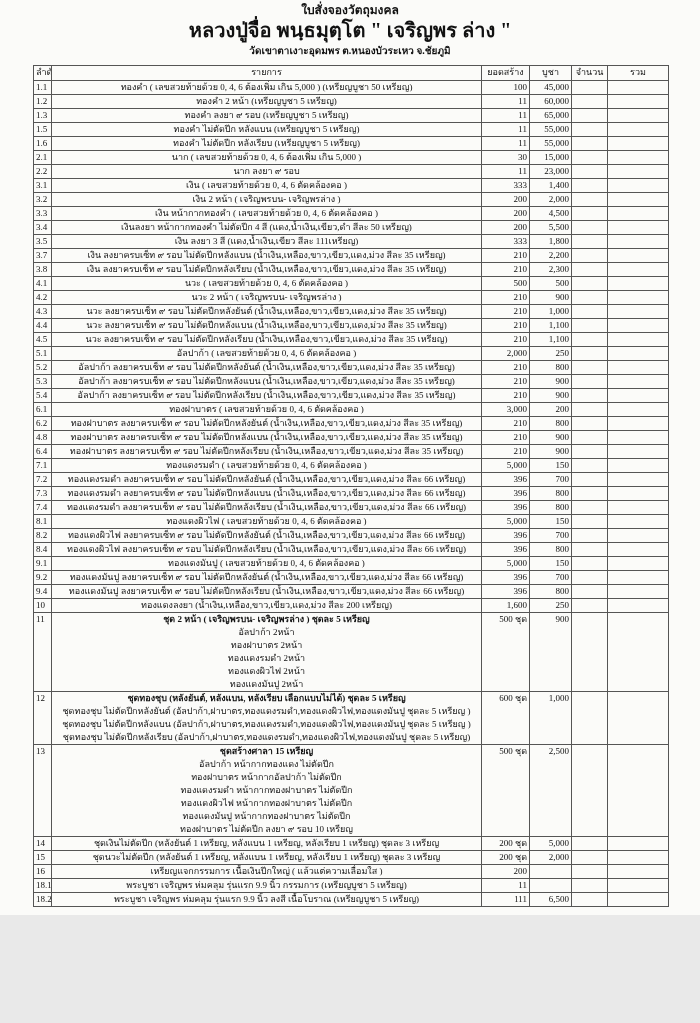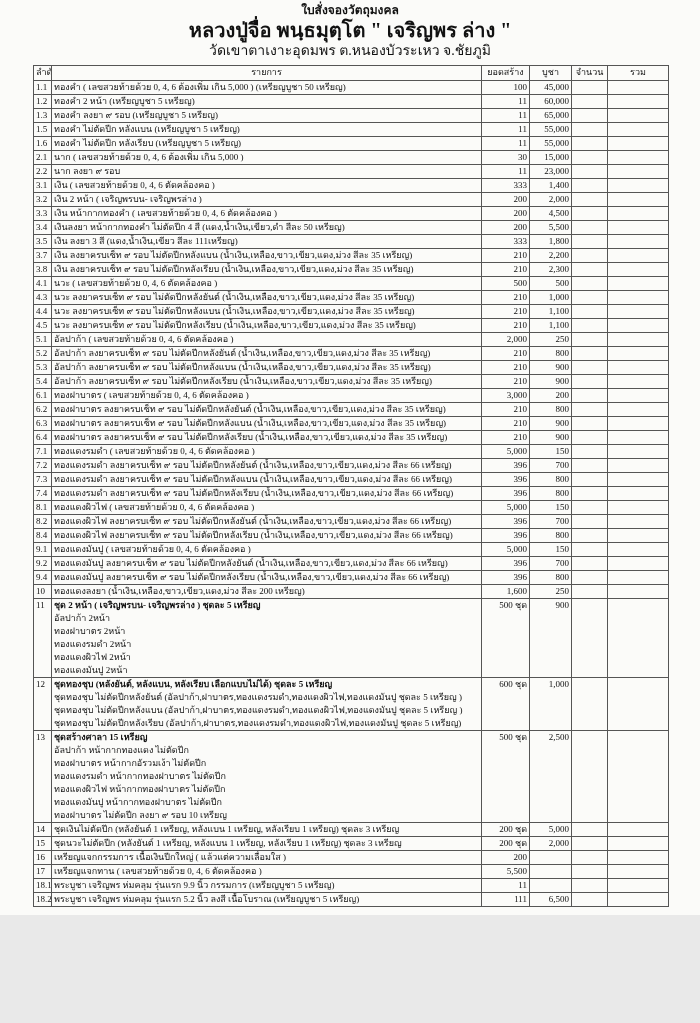--- a/index.html
+++ b/index.html
@@ -7,21 +7,21 @@
     position:relative;
     width:700px;height:915px;
     background:#fbfbf9;
     font-family:"Liberation Serif","DejaVu Serif",serif;
     color:#111;
     overflow:hidden;
   }
   .hdr{ text-align:center; padding-top:3px; }
   .hdr .line1{ font-size:12px; font-weight:bold; line-height:14px; }
   .hdr .line2{ font-size:20px; font-weight:bold; line-height:26px; }
-  .hdr .line3{ font-size:14px; line-height:16px; }
+  .hdr .line3{ font-size:10px; line-height:16px;font-weight:bold; }
   table.order{
     border-collapse:collapse;
     table-layout:fixed;
     margin:6px auto 0 33px;
     width:635px;
     font-size:9px;
   }
   table.order th, table.order td{
     border:1px solid #555;
     padding:0 2px;
@@ -29,21 +29,21 @@
     vertical-align:top;
     overflow:hidden;
     white-space:nowrap;
   }
   table.order th{
     font-weight:normal;
     text-align:center;
     height:14px;
   }
   td.c-no{ text-align:left; padding-right:1px; }
-  td.c-desc{ text-align:left;font-family:Liberation Serif, serif; }
+  td.c-desc{ text-align:center;font-family:Liberation Serif, serif; }
   td.c-qty, td.c-price{ text-align:right; padding-right:5px; }
   .b{ font-weight:bold; }
   .foot{
     display:flex; justify-content:space-between; align-items:flex-end;
     margin:6px 18px 0 18px; font-size:9.5px; font-weight:bold;
   }
   .foot .total{ display:flex; align-items:flex-end; min-width:150px; font-weight:normal;margin-top:24px;}
   .dots{ flex:1 1 auto; border-bottom:1.2px dotted #444; height:0.8em; margin:0 2px; min-width:30px;}
   .signrow{
     display:flex; align-items:flex-end;
@@ -226,20 +226,30 @@
           <td class="c-no">4.1</td>
           <td class="c-desc">
             <div>นวะ ( เลขสวยท้ายด้วย 0, 4, 6 ตัดคล้องคอ )</div>
           </td>
           <td class="c-qty">500</td>
           <td class="c-price">500</td>
           <td class="c-amount">&nbsp;</td>
           <td class="c-total">&nbsp;</td>
         </tr>
         <tr>
+          <td class="c-no">4.2</td>
+          <td class="c-desc">
+            <div>นวะ 2 หน้า  ( เจริญพรบน- เจริญพรล่าง )</div>
+          </td>
+          <td class="c-qty">210</td>
+          <td class="c-price">900</td>
+          <td class="c-amount">&nbsp;</td>
+          <td class="c-total">&nbsp;</td>
+        </tr>
+        <tr>
           <td class="c-no">4.3</td>
           <td class="c-desc">
             <div>นวะ ลงยาครบเซ็ท ๙ รอบ ไม่ตัดปีกหลังยันต์ (น้ำเงิน,เหลือง,ขาว,เขียว,แดง,ม่วง สีละ 35 เหรียญ)</div>
           </td>
           <td class="c-qty">210</td>
           <td class="c-price">1,000</td>
           <td class="c-amount">&nbsp;</td>
           <td class="c-total">&nbsp;</td>
         </tr>
         <tr>
@@ -316,21 +326,21 @@
           <td class="c-no">6.2</td>
           <td class="c-desc">
             <div>ทองฝาบาตร ลงยาครบเซ็ท ๙ รอบ ไม่ตัดปีกหลังยันต์ (น้ำเงิน,เหลือง,ขาว,เขียว,แดง,ม่วง สีละ 35 เหรียญ)</div>
           </td>
           <td class="c-qty">210</td>
           <td class="c-price">800</td>
           <td class="c-amount">&nbsp;</td>
           <td class="c-total">&nbsp;</td>
         </tr>
         <tr>
-          <td class="c-no">6.3</td>
+          <td class="c-no">4.8</td>
           <td class="c-desc">
             <div>ทองฝาบาตร ลงยาครบเซ็ท ๙ รอบ ไม่ตัดปีกหลังแบน (น้ำเงิน,เหลือง,ขาว,เขียว,แดง,ม่วง สีละ 35 เหรียญ)</div>
           </td>
           <td class="c-qty">210</td>
           <td class="c-price">900</td>
           <td class="c-amount">&nbsp;</td>
           <td class="c-total">&nbsp;</td>
         </tr>
         <tr>
           <td class="c-no">6.4</td>
@@ -478,21 +488,21 @@
           <td class="c-qty">600 ชุด</td>
           <td class="c-price">1,000</td>
           <td class="c-amount">&nbsp;</td>
           <td class="c-total">&nbsp;</td>
         </tr>
         <tr>
           <td class="c-no">13</td>
           <td class="c-desc">
             <div class="b">ชุดสร้างศาลา 15 เหรียญ</div>
             <div>อัลปาก้า หน้ากากทองแดง ไม่ตัดปีก</div>
-            <div>ทองฝาบาตร หน้ากากอัรวมเง้า ไม่ตัดปีก</div>
+            <div>ทองฝาบาตร หน้ากากอัลปาก้า ไม่ตัดปีก</div>
             <div>ทองแดงรมดำ หน้ากากทองฝาบาตร ไม่ตัดปีก</div>
             <div>ทองแดงผิวไฟ หน้ากากทองฝาบาตร ไม่ตัดปีก</div>
             <div>ทองแดงมันปู หน้ากากทองฝาบาตร ไม่ตัดปีก</div>
             <div>ทองฝาบาตร ไม่ตัดปีก ลงยา ๙ รอบ  10 เหรียญ</div>
           </td>
           <td class="c-qty">500 ชุด</td>
           <td class="c-price">2,500</td>
           <td class="c-amount">&nbsp;</td>
           <td class="c-total">&nbsp;</td>
         </tr>
@@ -520,43 +530,33 @@
           <td class="c-no">16</td>
           <td class="c-desc">
             <div>เหรียญแจกกรรมการ เนื้อเงินปีกใหญ่  ( แล้วแต่ความเลื่อมใส )</div>
           </td>
           <td class="c-qty">200</td>
           <td class="c-price"></td>
           <td class="c-amount">&nbsp;</td>
           <td class="c-total">&nbsp;</td>
         </tr>
         <tr>
-          <td class="c-no">17</td>
-          <td class="c-desc">
-            <div>เหรียญแจกทาน ( เลขสวยท้ายด้วย 0, 4, 6 ตัดคล้องคอ )</div>
-          </td>
-          <td class="c-qty">5,500</td>
-          <td class="c-price"></td>
-          <td class="c-amount">&nbsp;</td>
-          <td class="c-total">&nbsp;</td>
-        </tr>
-        <tr>
           <td class="c-no">18.1</td>
           <td class="c-desc">
             <div>พระบูชา เจริญพร ห่มคลุม รุ่นแรก 9.9 นิ้ว กรรมการ (เหรียญบูชา 5 เหรียญ)</div>
           </td>
           <td class="c-qty">11</td>
           <td class="c-price"></td>
           <td class="c-amount">&nbsp;</td>
           <td class="c-total">&nbsp;</td>
         </tr>
         <tr>
           <td class="c-no">18.2</td>
           <td class="c-desc">
-            <div>พระบูชา เจริญพร ห่มคลุม รุ่นแรก 5.2 นิ้ว ลงสี เนื้อโบราณ (เหรียญบูชา 5 เหรียญ)</div>
+            <div>พระบูชา เจริญพร ห่มคลุม รุ่นแรก 9.9 นิ้ว ลงสี เนื้อโบราณ (เหรียญบูชา 5 เหรียญ)</div>
           </td>
           <td class="c-qty">111</td>
           <td class="c-price">6,500</td>
           <td class="c-amount">&nbsp;</td>
           <td class="c-total">&nbsp;</td>
         </tr>
       </tbody>
   </table>
 
   <div class="foot">

